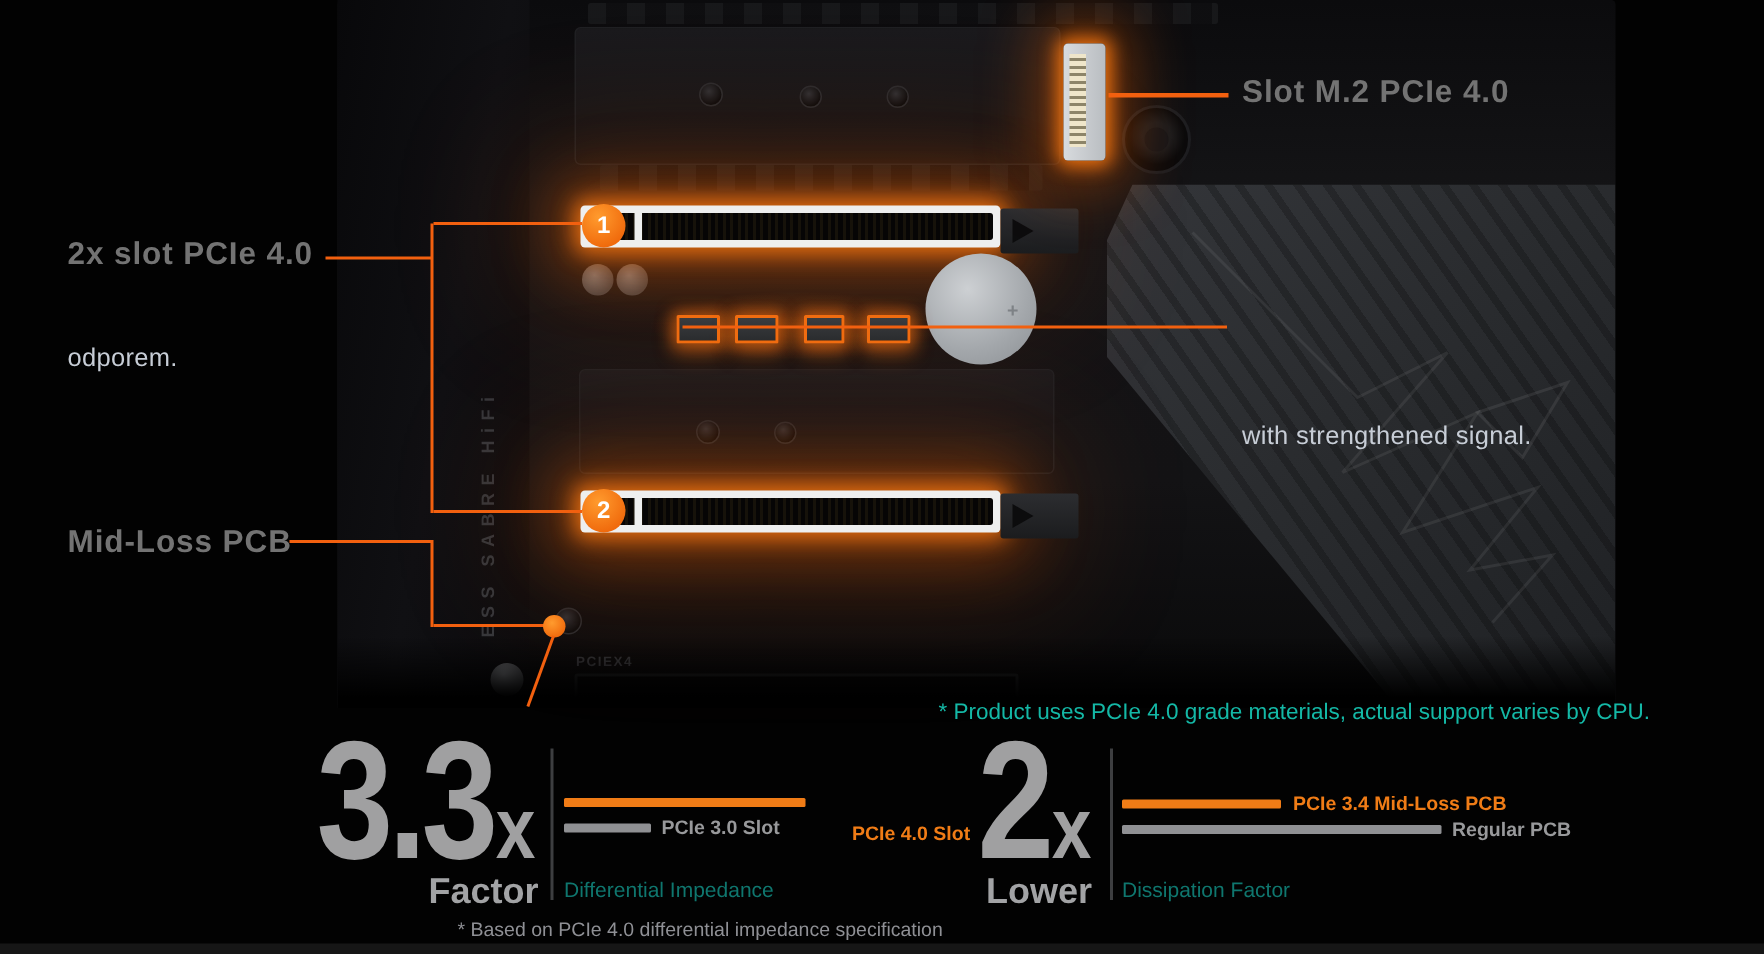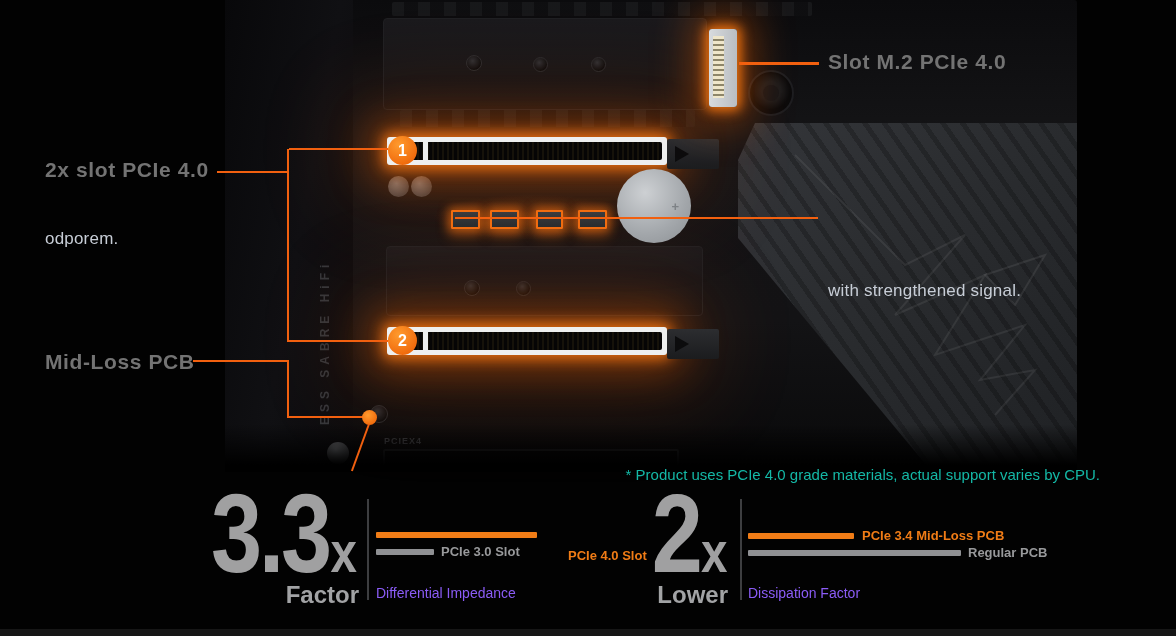--- a/index.html
+++ b/index.html
@@ -63,21 +63,21 @@
   .bignum .sfx{font-size:58px;margin-left:2px;}
   .dir-label{color:#a2a3a5;font-size:24px;font-weight:bold;text-align:right;}
   .divider{background:#3d3e40;}
   .chart-title{color:#e35c10;font-size:17px;font-weight:bold;white-space:nowrap;}
   .bar{border-radius:1px;}
   .bar-orange{background:#f07c16;}
   .bar-gray{background:#8f9093;}
   .bar-label{font-size:13px;font-weight:bold;white-space:nowrap;}
   .lbl-orange{color:#f07c16;}
   .lbl-gray{color:#98999b;}
-  .metric{color:#8b5cf6;font-size:14px;white-space:nowrap;}
+  .metric{color:#0f766e;font-size:14px;white-space:nowrap;}
   .chart-foot{color:#8f9095;font-size:13px;white-space:nowrap;}
   .bottom-strip{background:#161616;}
   svg{display:block;}
 </style>
 </head>
 <body>
 
 <div class="stage">
 
   <div class="abs board-base" style="left:225px;top:0;width:852px;height:472px;"></div>
@@ -177,20 +177,21 @@
     <span class="val">3.3</span>
       <span class="sfx">x</span>
   </div>
   <div class="abs dir-label" style="right:817px;top:581px;">Factor</div>
   <div class="abs divider" style="left:367px;top:499px;width:2px;height:101px;"></div>
   <div class="abs bar bar-orange" style="left:376px;top:532px;width:161px;height:6px;"></div>
   <div class="abs bar-label lbl-orange" style="left:568px;top:527px;margin-top:21px;">PCIe 4.0 Slot</div>
   <div class="abs bar bar-gray" style="left:376px;top:549px;width:58px;height:6px;"></div>
   <div class="abs bar-label lbl-gray" style="left:441px;top:544px;">PCIe 3.0 Slot</div>
   <div class="abs metric" style="left:376px;top:585px;">Differential Impedance</div>
+  <div class="abs chart-foot" style="left:305px;top:612px;">* Based on PCIe 4.0 differential impedance specification</div>
 
   <div class="abs bignum" style="right:448px;top:478px;">
     <span class="val">2</span>
       <span class="sfx">x</span>
   </div>
   <div class="abs dir-label" style="right:448px;top:581px;">Lower</div>
   <div class="abs divider" style="left:740px;top:499px;width:2px;height:101px;"></div>
   <div class="abs bar bar-orange" style="left:748px;top:533px;width:106px;height:6px;"></div>
   <div class="abs bar-label lbl-orange" style="left:862px;top:528px;">PCIe 3.4 Mid-Loss PCB</div>
   <div class="abs bar bar-gray" style="left:748px;top:550px;width:213px;height:6px;"></div>

